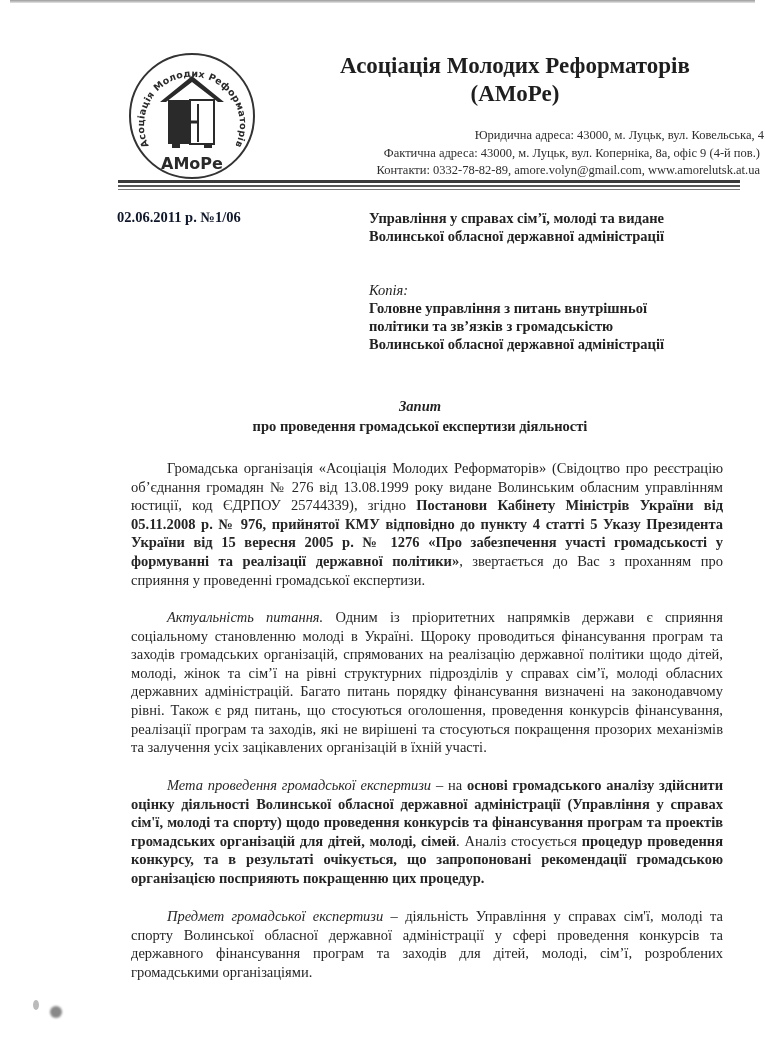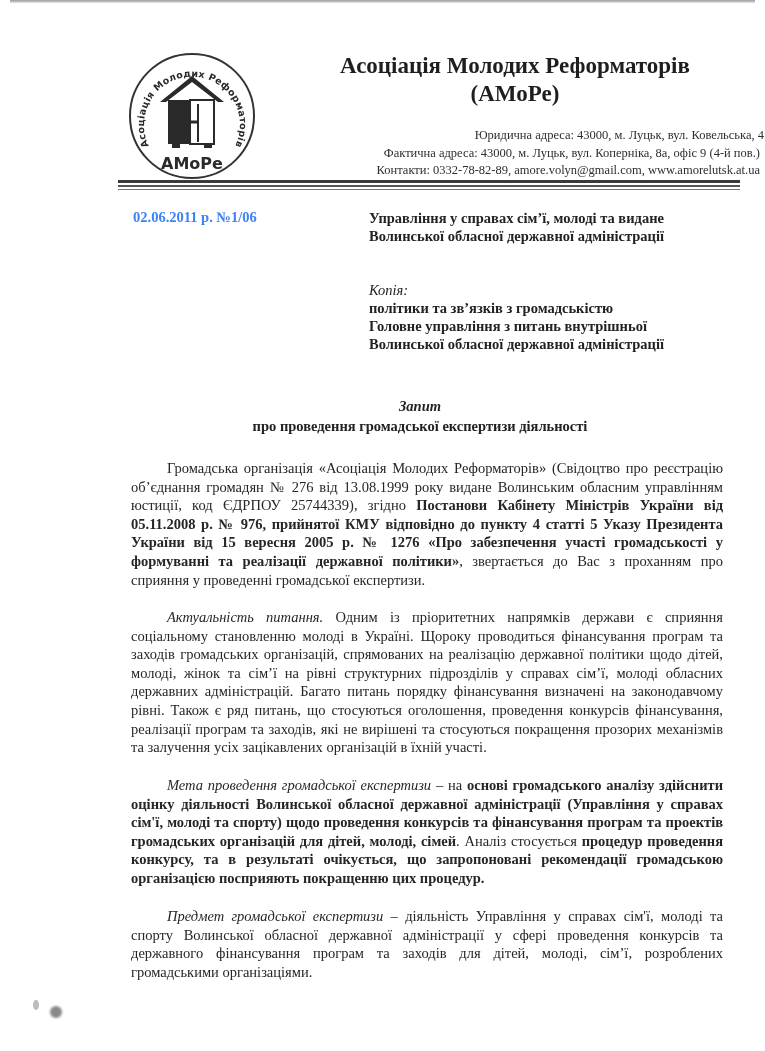--- a/index.html
+++ b/index.html
@@ -16,21 +16,21 @@
     font-weight: bold; font-size: 23px; line-height: 28px; color: #1e1e1e; }
   .addr { position: absolute; left: 240px; width: 520px; text-align: right; font-size: 12.5px; line-height: 16px; color: #2e2e2e; }
   .addr1 { top: 127px; left: 244px; }
   .addr2 { top: 145px; }
   .addr3 { top: 162px; }
   .sep { position: absolute; left: 118px; width: 622px; }
   .sep1 { top: 180px; height: 3px; background: #3a3a3a; }
   .sep2 { top: 185px; height: 2px; background: #555; }
   .sep3 { top: 189px; height: 1px; background: #777; }
   
-  .ref { position: absolute; left: 117px; top: 209px; font-weight: bold; font-size: 14.5px; color: #3b82f6; margin-left: 16px; }
+  .ref { position: absolute; left: 117px; top: 209px; font-weight: bold; font-size: 14.5px; color: #0f172a; }
   .recip { position: absolute; left: 369px; width: 380px; font-size: 14.5px; line-height: 18px; color: #222; }
   .recip1 { top: 209px; }
   .recip2 { top: 281px; }
   .b { font-weight: bold; }
   .i { font-style: italic; }
   
   .doc-title { position: absolute; left: 100px; width: 640px; text-align: center; font-weight: bold; font-size: 14.5px; line-height: 20px; color: #222; }
   .t1 { top: 396px; font-style: italic; }
   .t2 { top: 416px; }
   
@@ -86,22 +86,22 @@
 
 <div class="ref">02.06.2011 р. №1/06</div>
 
 <div class="recip recip1">
   <div class="b">Управління у справах сім’ї, молоді та видане</div>
   <div class="b">Волинської обласної державної адміністрації</div>
 </div>
 
 <div class="recip recip2">
   <div class="i">Копія:</div>
+  <div class="b">Головне управління з питань внутрішньої</div>
   <div class="b">політики та зв’язків з громадськістю</div>
-  <div class="b">Головне управління з питань внутрішньої</div>
   <div class="b">Волинської обласної державної адміністрації</div>
 </div>
 
 <div class="doc-title t1">Запит</div>
 <div class="doc-title t2">про проведення громадської експертизи діяльності</div>
 
 <div class="body-text p1">
   <p class="para"><span>Громадська організація «Асоціація Молодих Реформаторів» (Свідоцтво про реєстрацію об’єднання громадян № 276 від 13.08.1999 року видане Волинським обласним управлінням юстиції, код ЄДРПОУ 25744339), згідно </span><span class="b">Постанови Кабінету Міністрів України від 05.11.2008 р. № 976, прийнятої КМУ відповідно до пункту 4 статті 5 Указу Президента України від 15 вересня 2005 р. № 1276 «Про забезпечення участі громадськості у формуванні та реалізації державної політики»</span><span>, звертається до Вас з проханням про сприяння у проведенні громадської експертизи.</span></p>
 </div>
 

